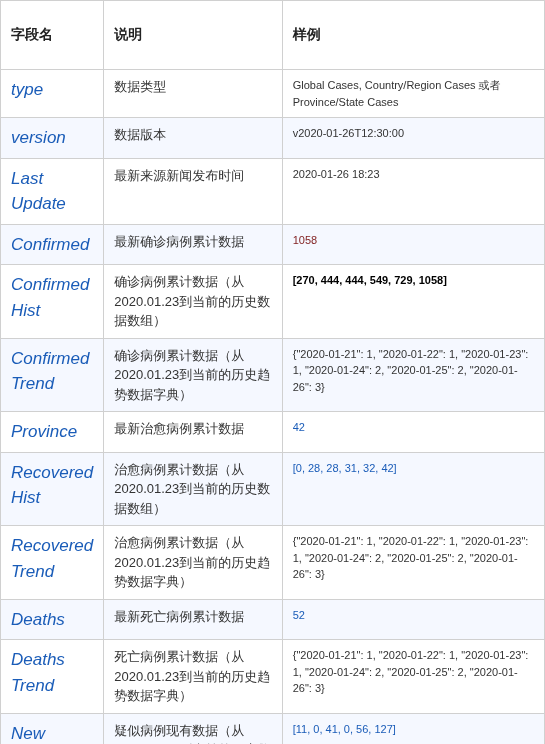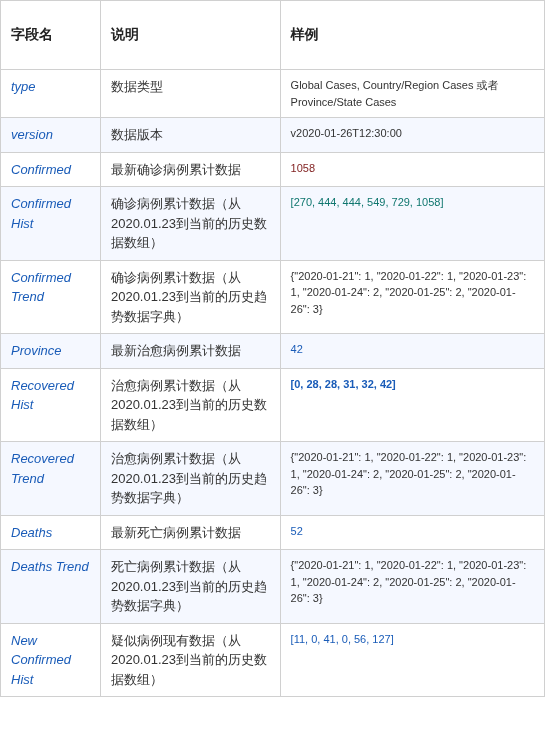--- a/index.html
+++ b/index.html
@@ -35,21 +35,21 @@
     tr:nth-child(odd) td {
       background: #ffffff;
     }
     tr:nth-child(even) td {
       background: #f5f8ff;
     }
     .col-field {
       width: 100px;
       font-style: italic;
       color: #1a5cb8;
-      font-size: 13px;
+      font-size: 17px;
     }
     .col-desc {
       width: 180px;
       color: #333;
       font-size: 13px;
     }
     .col-example {
       width: 265px;
       color: #333;
       font-size: 11px;
@@ -71,43 +71,48 @@
         <td class="col-field">type</td>
         <td class="col-desc">数据类型</td>
         <td class="col-example">Global Cases, Country/Region Cases 或者 Province/State Cases</td>
       </tr>
       <tr>
         <td class="col-field">version</td>
         <td class="col-desc">数据版本</td>
         <td class="col-example">v2020-01-26T12:30:00</td>
       </tr>
       <tr>
+        <td class="col-field">Last Update</td>
+        <td class="col-desc">最新来源新闻发布时间</td>
+        <td class="col-example">2020-01-26 18:23</td>
+      </tr>
+      <tr>
         <td class="col-field">Confirmed</td>
         <td class="col-desc">最新确诊病例累计数据</td>
         <td class="col-example" style="color: #7f1d1d; font-weight: 500;">1058</td>
       </tr>
       <tr>
         <td class="col-field">Confirmed Hist</td>
         <td class="col-desc">确诊病例累计数据（从2020.01.23到当前的历史数据数组）</td>
-        <td class="col-example" style="color: #0f766e; font-weight: 400;">[270, 444, 444, 549, 729, 1058]</td>
+        <td class="col-example" style="color: #000000; font-weight: 700;">[270, 444, 444, 549, 729, 1058]</td>
       </tr>
       <tr>
         <td class="col-field">Confirmed Trend</td>
         <td class="col-desc">确诊病例累计数据（从2020.01.23到当前的历史趋势数据字典）</td>
         <td class="col-example">{"2020-01-21": 1, "2020-01-22": 1, "2020-01-23": 1, "2020-01-24": 2, "2020-01-25": 2, "2020-01-26": 3}</td>
       </tr>
       <tr>
         <td class="col-field">Province</td>
         <td class="col-desc">最新治愈病例累计数据</td>
         <td class="col-example" style="color: rgb(26, 92, 184); font-weight: 500; margin-top: 35px;">42</td>
       </tr>
       <tr>
         <td class="col-field">Recovered Hist</td>
         <td class="col-desc">治愈病例累计数据（从2020.01.23到当前的历史数据数组）</td>
-        <td class="col-example" style="color: rgb(26, 92, 184); font-weight: 700; margin-top: 9px;">[0, 28, 28, 31, 32, 42]</td>
+        <td class="col-example" style="color: rgb(26, 92, 184); font-weight: 400; margin-top: 9px;">[0, 28, 28, 31, 32, 42]</td>
       </tr>
       <tr>
         <td class="col-field">Recovered Trend</td>
         <td class="col-desc">治愈病例累计数据（从2020.01.23到当前的历史趋势数据字典）</td>
         <td class="col-example">{"2020-01-21": 1, "2020-01-22": 1, "2020-01-23": 1, "2020-01-24": 2, "2020-01-25": 2, "2020-01-26": 3}</td>
       </tr>
       <tr>
         <td class="col-field">Deaths</td>
         <td class="col-desc">最新死亡病例累计数据</td>
         <td class="col-example" style="color: rgb(26, 92, 184); font-weight: 500;">52</td>

